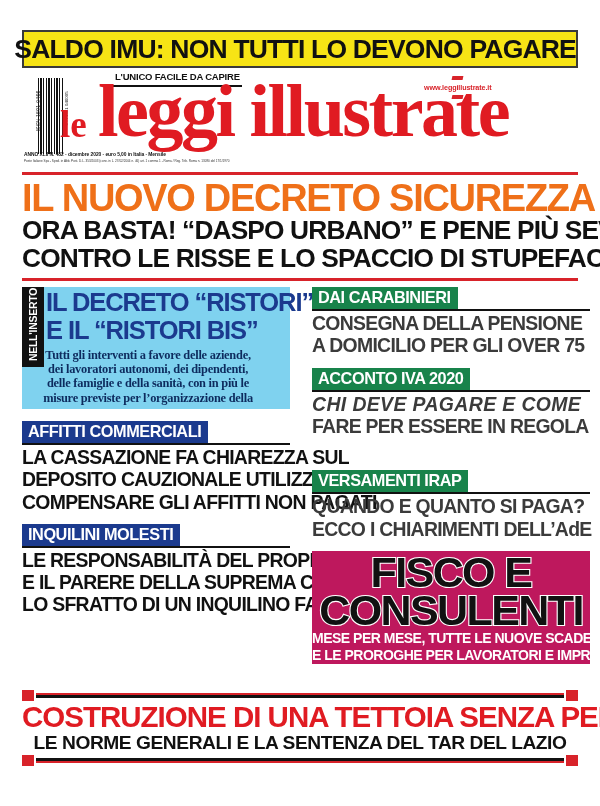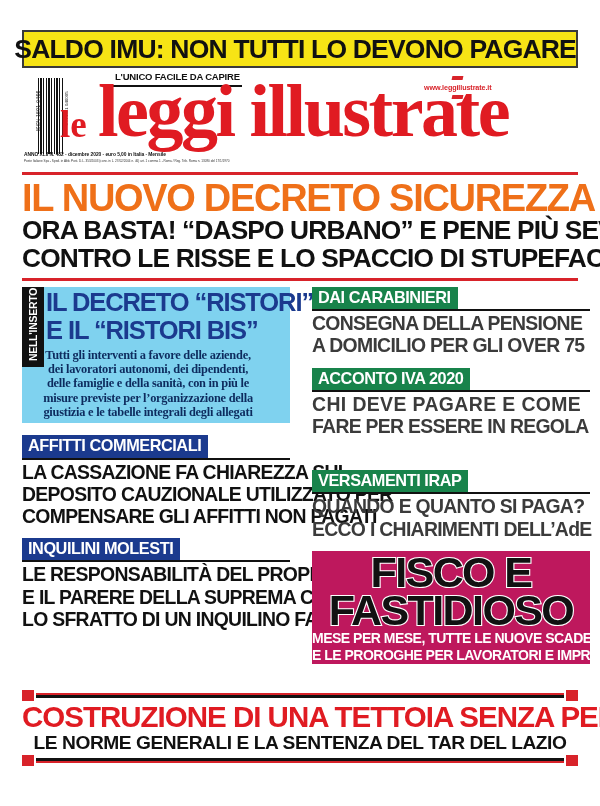--- a/index.html
+++ b/index.html
@@ -147,21 +147,21 @@
   .bar.blue{background:#1b3a8e;}
   .barwrap{position:relative;}
   .barwrap .underline{display:block;height:2px;background:#111;width:100%;margin-top:0px;}
 
   .deck{
     color:#3b3b3b;font-weight:bold;font-size:19.4px;line-height:1.04;
     letter-spacing:-0.7px;white-space:nowrap;margin-top:2px;
     font-family:"Liberation Sans Narrow","Liberation Sans",sans-serif;
   }
   .deck.dark{color:#111;}
-  .deck.wide{letter-spacing:0.4px;}
+  .deck.wide{letter-spacing:0.4px;font-style:italic;}
 
   .blk{margin-top:12px;}
 
   
   .fisco{
     margin-top:12px;width:278px;background:#be185d;padding:3px 0 2px 0;
     box-sizing:border-box;text-align:center;
   }
   .fisco .big{
     color:#111;font-weight:bold;font-size:43px;line-height:0.88;letter-spacing:-1.6px;
@@ -253,21 +253,20 @@
       <div class="inserto-tab">
         <span>NELL'INSERTO</span>
       </div>
       <div class="inserto-head">IL DECRETO “RISTORI”</div>
       <div class="inserto-head">E IL “RISTORI BIS”</div>
       <div class="inserto-body">
         <div>Tutti gli interventi a favore delle aziende,</div>
         <div>dei lavoratori autonomi, dei dipendenti,</div>
         <div>delle famiglie e della sanità, con in più le</div>
         <div>misure previste per l’organizzazione della</div>
-        <div>giustizia e le tabelle integrali degli allegati</div>
       </div>
     </div>
 
     <div class="blk">
       <div class="barwrap">
         <span class="bar blue">AFFITTI COMMERCIALI</span>
         <i class="underline"></i>
       </div>
       <div class="deck dark">LA CASSAZIONE FA CHIAREZZA SUL</div>
       <div class="deck dark">DEPOSITO CAUZIONALE UTILIZZATO PER</div>
@@ -310,21 +309,21 @@
       <div class="barwrap">
         <span class="bar green">VERSAMENTI IRAP</span>
         <i class="underline"></i>
       </div>
       <div class="deck">QUANDO E QUANTO SI PAGA?</div>
       <div class="deck">ECCO I CHIARIMENTI DELL’AdE</div>
     </div>
 
     <div class="fisco">
       <div class="big">FISCO E</div>
-      <div class="big">FASTIDIOSO</div>
+      <div class="big">CONSULENTI</div>
       <div class="sub">MESE PER MESE, TUTTE LE NUOVE SCADENZE</div>
       <div class="sub">E LE PROROGHE PER LAVORATORI E IMPRESE</div>
     </div>
 
   </div>
 
   <div class="bottom">
     <div class="bb-rule">
       <i class="sq l"></i>
       <i class="line"></i>

